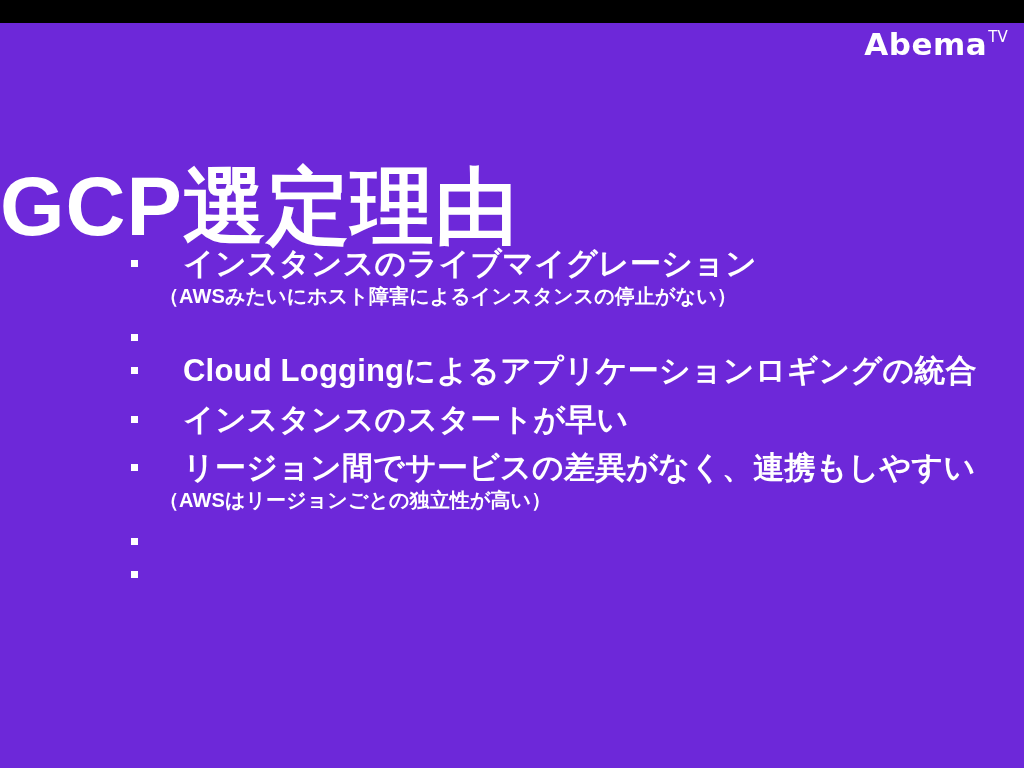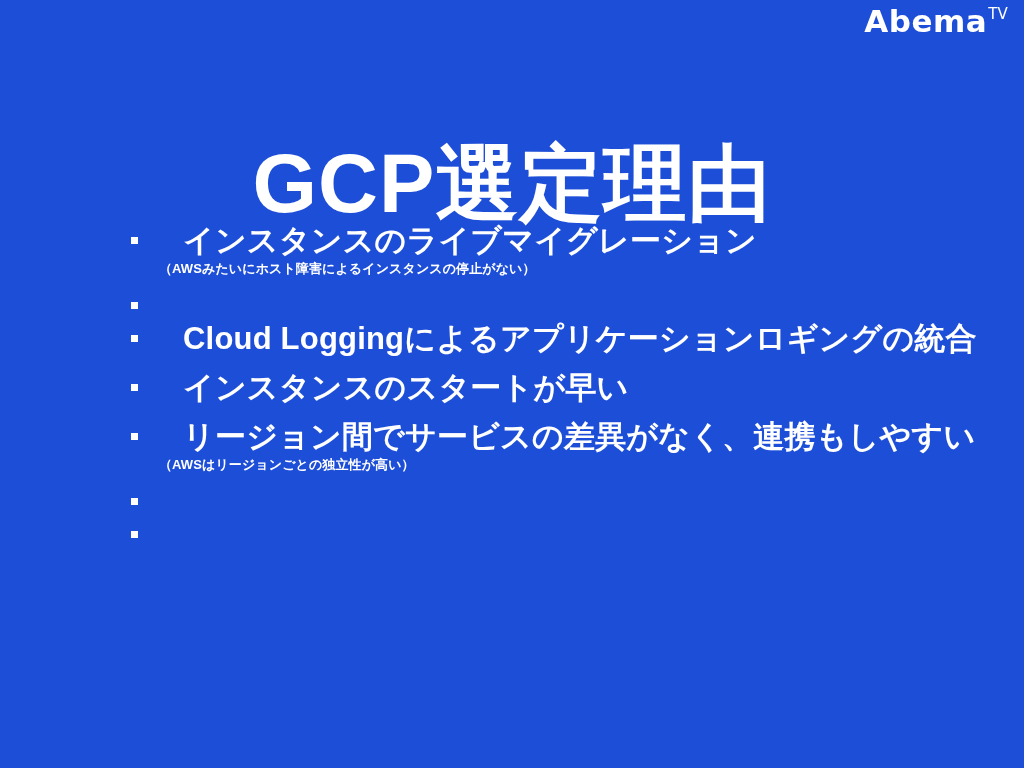--- a/index.html
+++ b/index.html
@@ -12,21 +12,22 @@
     height: 768px;
     overflow: hidden;
     font-family: "Liberation Sans", "DejaVu Sans", sans-serif;
     color: #ffffff;
     position: relative;
   }
 
   .slide {
     position: absolute;
     inset: 0;
-    background: #1d4ed8;
+    background: #6d28d9;
+    margin-top: 23px;
   }
 
   
   .brand {
     position: absolute;
     top: 6px;
     right: 16px;
     display: flex;
     align-items: flex-start;
     line-height: 1;
@@ -48,21 +49,20 @@
     margin-top: 1px;
     margin-left: 1px;
   }
 
   
   .title {
     position: absolute;
     top: 86px;
     left: 0;
     width: 1024px;
-    text-align: center;
     font-size: 83px;
     font-weight: 700;
     letter-spacing: 1px;
     line-height: 1;
     color: #ffffff;
     white-space: nowrap;
   }
 
   
   .bullets {
@@ -97,21 +97,21 @@
   .bullet-text {
     font-size: 31px;
     font-weight: 700;
     line-height: 1.22;
     letter-spacing: 0.2px;
     color: #ffffff;
     white-space: nowrap;
   }
 
   .bullet-note {
-    font-size: 13px;
+    font-size: 20px;
     font-weight: 700;
     line-height: 1.2;
     letter-spacing: 0.1px;
     color: #ffffff;
     margin-left: 28px;
     margin-top: 1px;
     white-space: nowrap;
   }
 </style>
 </head>

